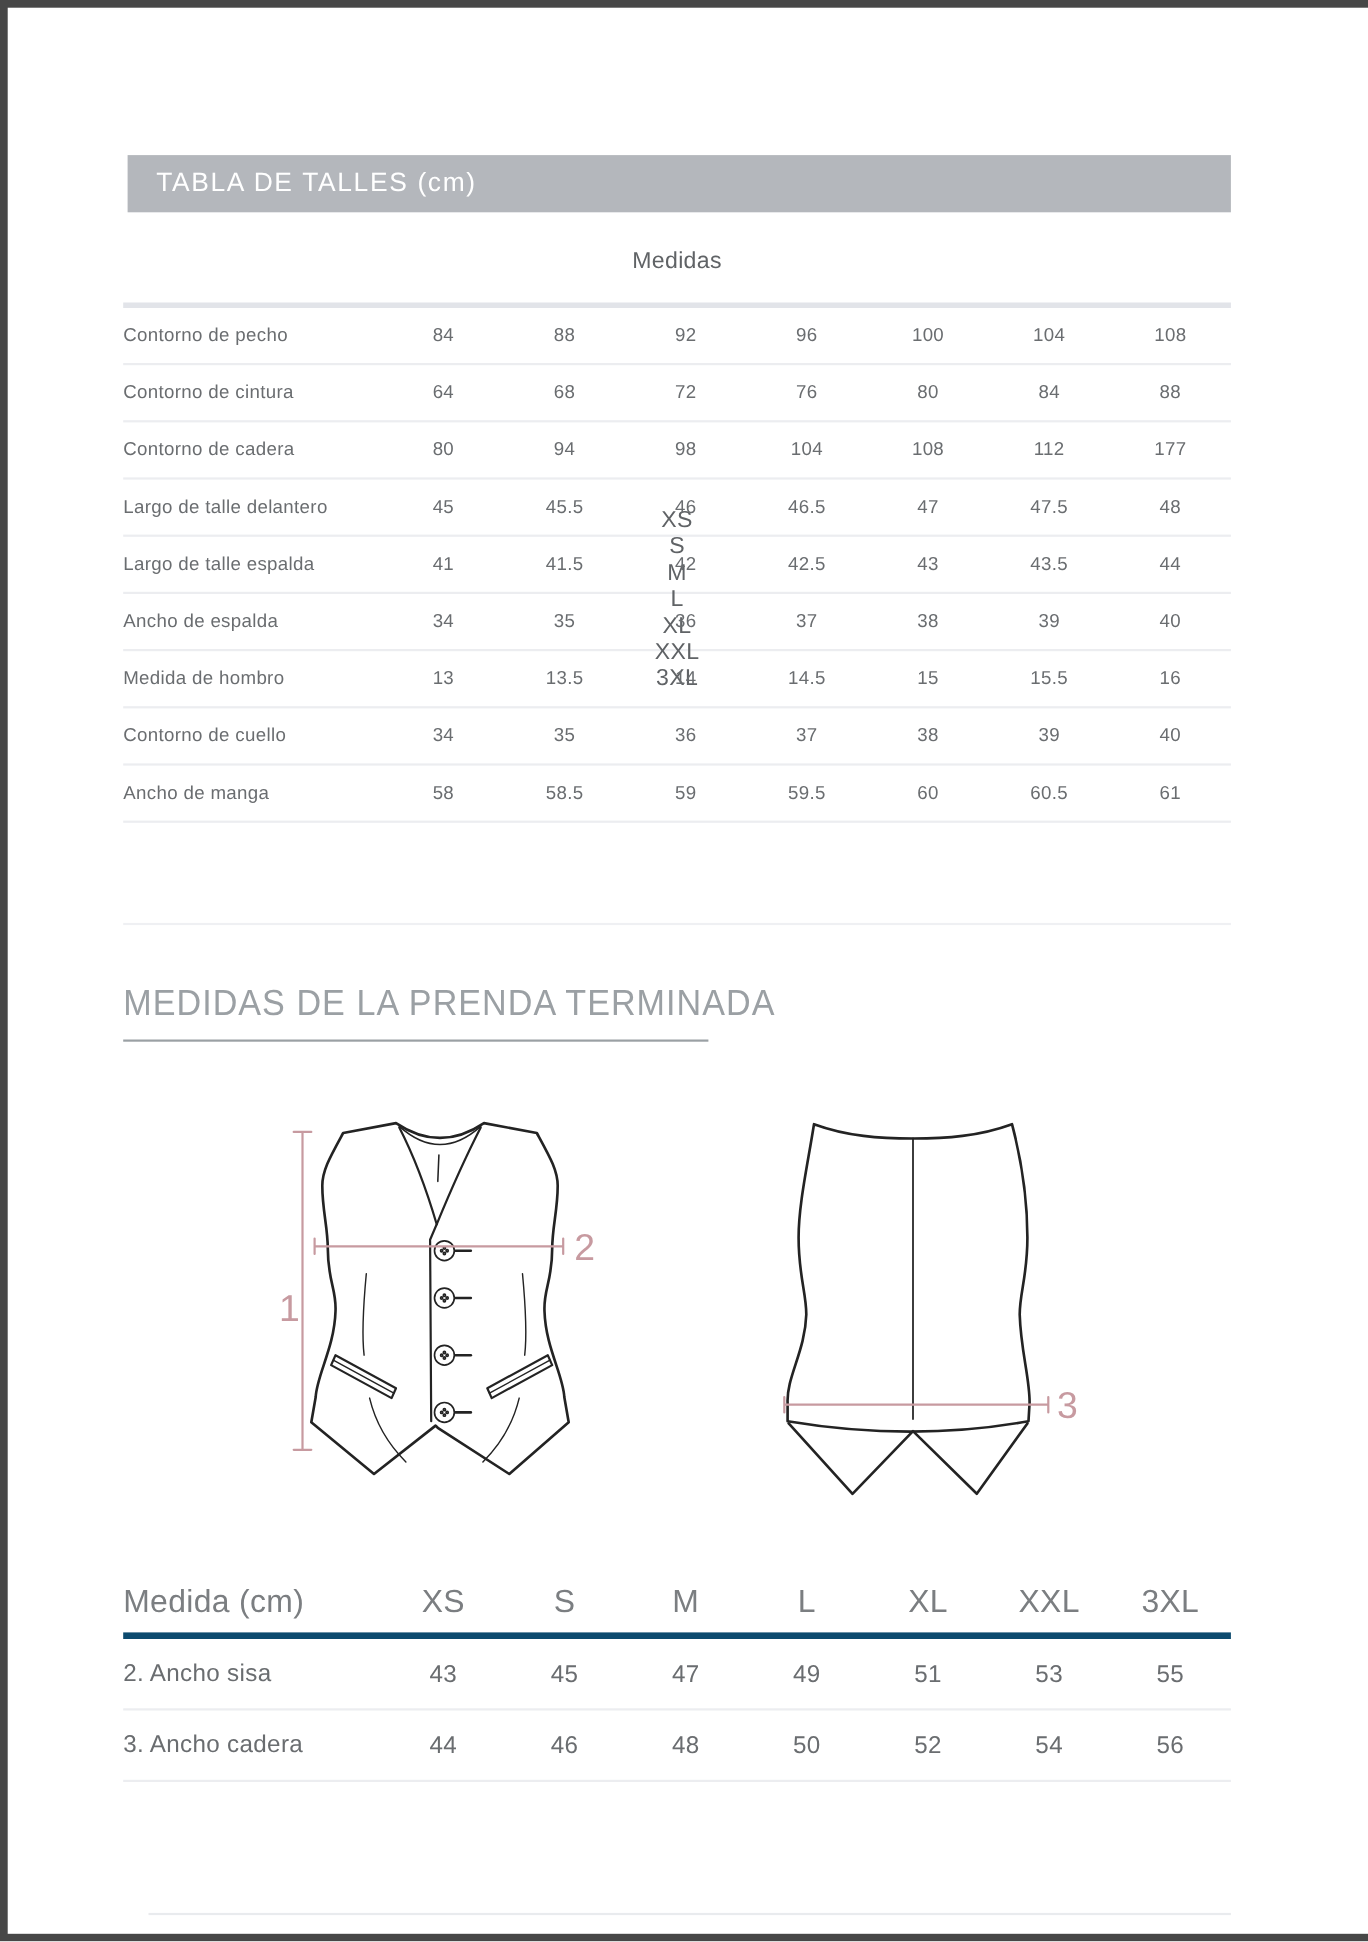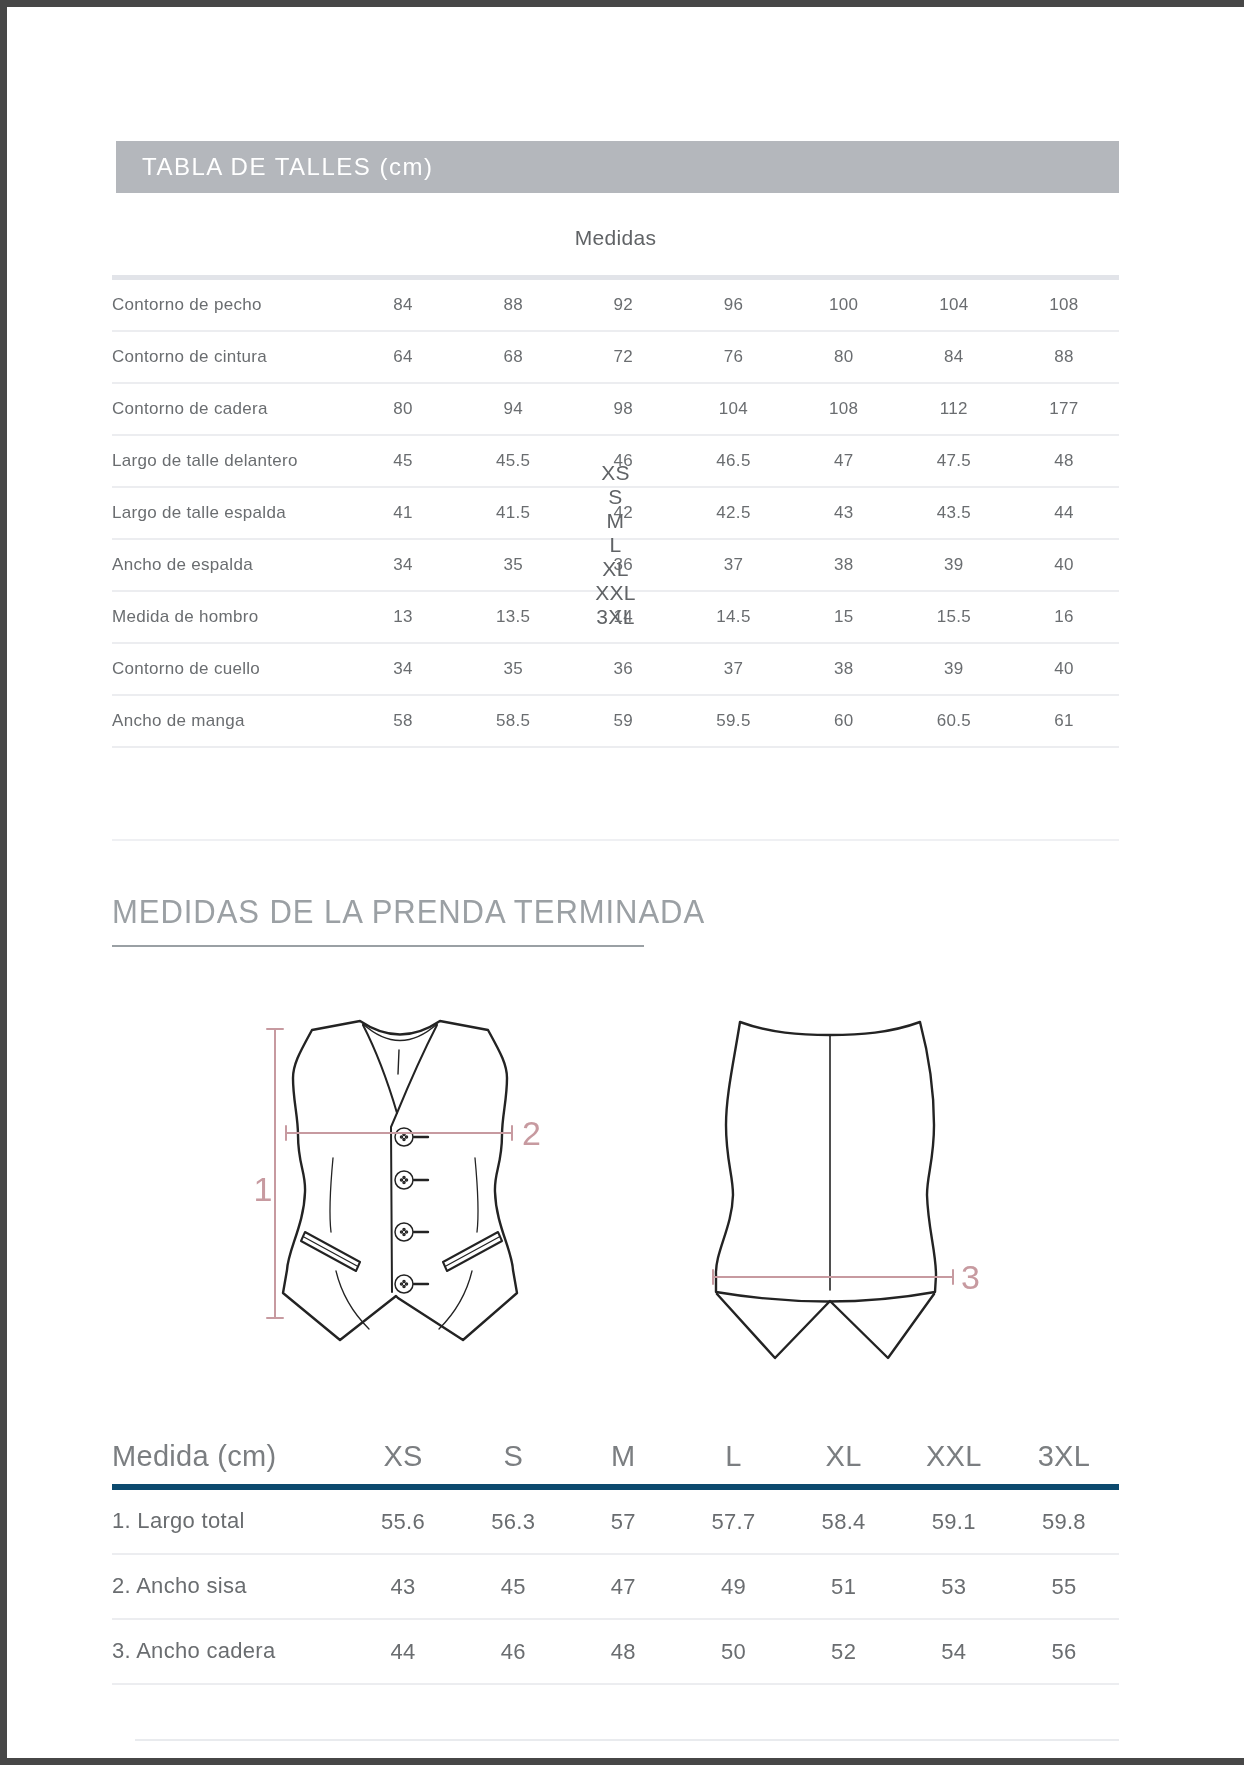--- a/index.html
+++ b/index.html
@@ -267,30 +267,20 @@
         <span class="cell lbl">Medida (cm)</span>
         <span class="cell">XS</span>
         <span class="cell">S</span>
         <span class="cell">M</span>
         <span class="cell">L</span>
         <span class="cell">XL</span>
         <span class="cell">XXL</span>
         <span class="cell">3XL</span>
       </div>
       <div class="row">
-        <span class="cell lbl">1. Largo total</span>
-        <span class="cell">55.6</span>
-        <span class="cell">56.3</span>
-        <span class="cell">57</span>
-        <span class="cell">57.7</span>
-        <span class="cell">58.4</span>
-        <span class="cell">59.1</span>
-        <span class="cell">59.8</span>
-      </div>
-      <div class="row">
         <span class="cell lbl">2. Ancho sisa</span>
         <span class="cell">43</span>
         <span class="cell">45</span>
         <span class="cell">47</span>
         <span class="cell">49</span>
         <span class="cell">51</span>
         <span class="cell">53</span>
         <span class="cell">55</span>
       </div>
       <div class="row">

